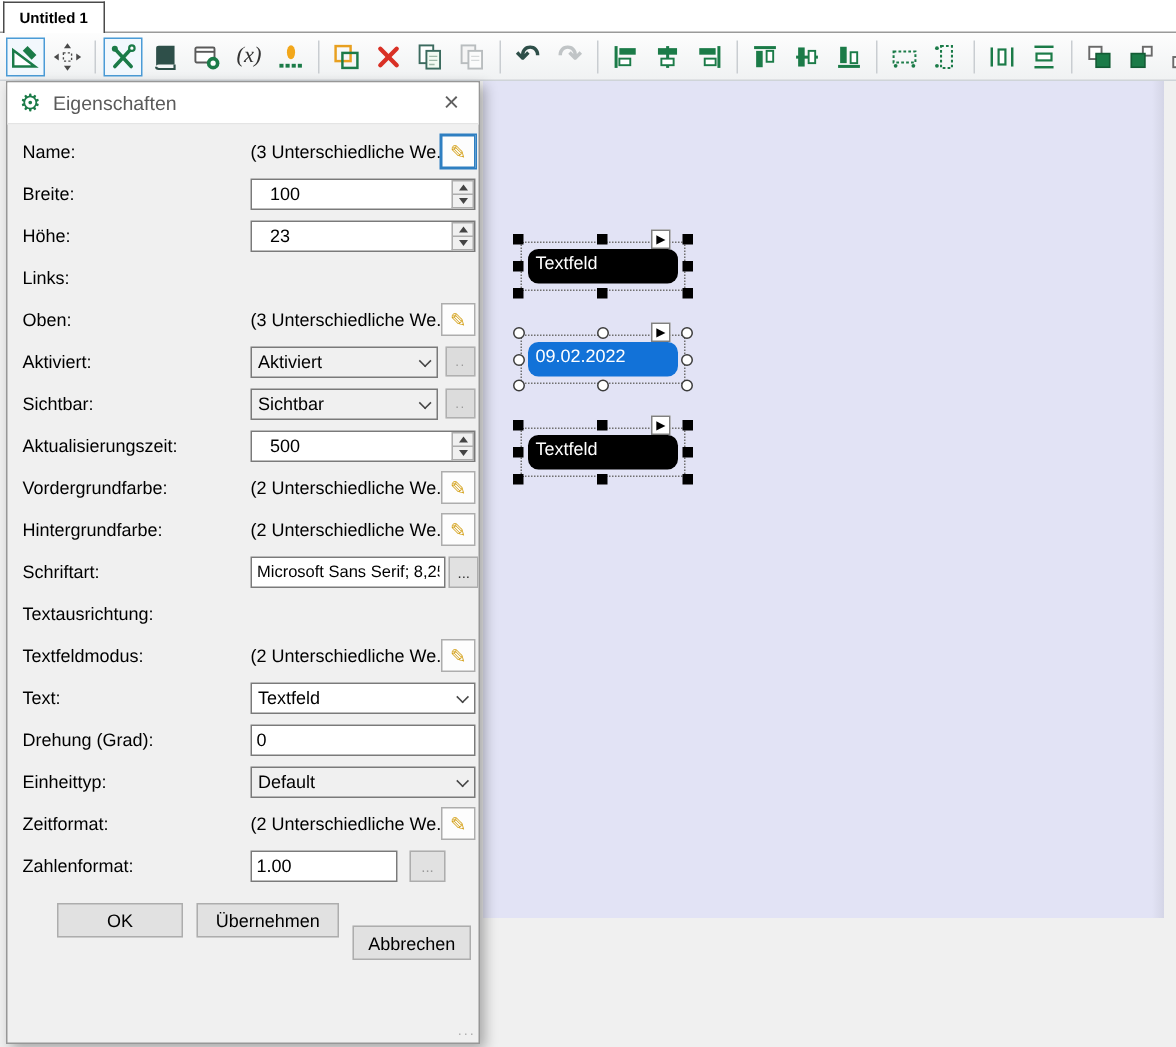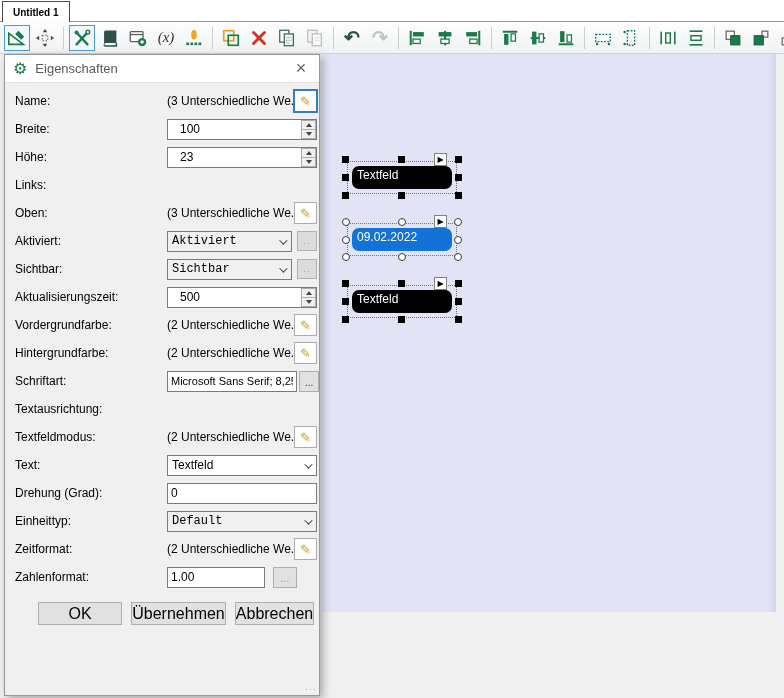--- a/index.html
+++ b/index.html
@@ -62,42 +62,42 @@
   .spinwrap { position:relative; width:150px; height:21px; }
   .spinwrap input { padding-right:17px;padding-left:12px; }
   .spins { position:absolute; right:1px; top:1px; width:15px; height:19px; display:flex; flex-direction:column; }
   .spinbtn { flex:1; background:#f0f0f0; border:1px solid #adadad; display:flex; align-items:center; justify-content:center; }
   .spinbtn + .spinbtn { border-top:none; }
   .arr-up { width:0; height:0; border-left:3px solid transparent; border-right:3px solid transparent; border-bottom:4px solid #444; }
   .arr-dn { width:0; height:0; border-left:3px solid transparent; border-right:3px solid transparent; border-top:4px solid #444; }
   
   .combo { position:relative; height:21px; border:1px solid #7a7a7a; background:#fff; display:flex;
            align-items:center; padding:0 18px 0 4px; width:100%; overflow:hidden; white-space:nowrap; }
-  .combo.gray { background:#f0f0f0;font-family:Liberation Mono, monospace; }
+  .combo.gray { background:#f0f0f0; }
   .chev { position:absolute; right:6px; top:7px; width:6px; height:6px; border-right:1.5px solid #444;
           border-bottom:1.5px solid #444; transform:rotate(45deg) translateY(-2px); }
   
   .multival { flex:1; text-align:right; padding-right:5px; color:#000; white-space:nowrap; overflow:hidden; }
   .pencil-btn { width:23px; height:22px; flex:0 0 auto; background:#fdfdfd; border:1px solid #adadad;
                 display:flex; align-items:center; justify-content:center; font-size:13px; color:#d4a017; }
   .pencil-btn.focused { border:1px solid #2f7fc1; box-shadow:0 0 0 1px #2f7fc1; }
   .mini-btn { width:20px; height:20px; margin-left:5px; flex:0 0 auto; background:#dcdcdc;
               border:1px solid #b0b0b0; color:#9a9a9a; font-size:9px; display:flex; align-items:center;
               justify-content:center; letter-spacing:1px; }
   .ell-btn { height:21px; padding:0 5px; margin-left:2px; flex:0 0 auto; background:#e1e1e1;
              border:1px solid #adadad; font-size:10px; color:#333; display:flex; align-items:flex-end;
              justify-content:center; padding-bottom:3px; }
   .ell-btn.dim { color:#9a9a9a; margin-left:8px; width:24px; }
 
   #dlg-buttons { display:flex; justify-content:flex-end; padding:8px 2px 0 0; }
   .dbtn { height:23px; background:#e1e1e1; border:1px solid #adadad; font-family:"Liberation Sans",sans-serif;
-          font-size:16px; color:#000; display:flex; align-items:center; justify-content:center; }
+          font-size:12px; color:#000; display:flex; align-items:center; justify-content:center; }
   #btn-ok { width:84px; margin-right:9px; }
   #btn-apply { width:95px; margin-right:9px; }
-  #btn-cancel { width:79px; margin-right:1px; }
+  #btn-cancel { width:79px; margin-right:1px;margin-top:15px; }
   .grip { position:absolute; right:2px; bottom:1px; color:#aaa; font-size:9px; letter-spacing:1px; }
 </style>
 </head>
 <body>
 
 <div id="app">
 
   <div id="tabbar">
     <div class="tab">
       <span>Untitled 1</span>

